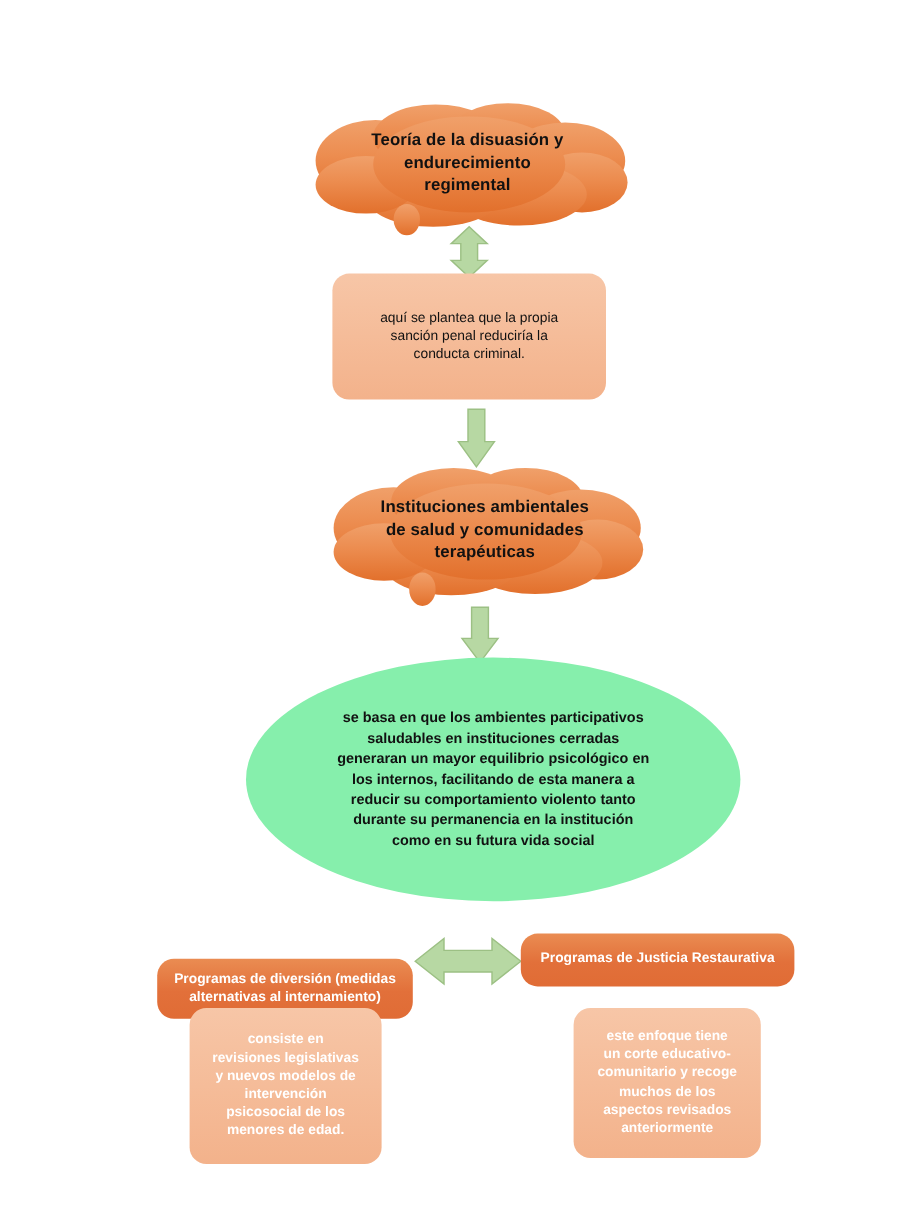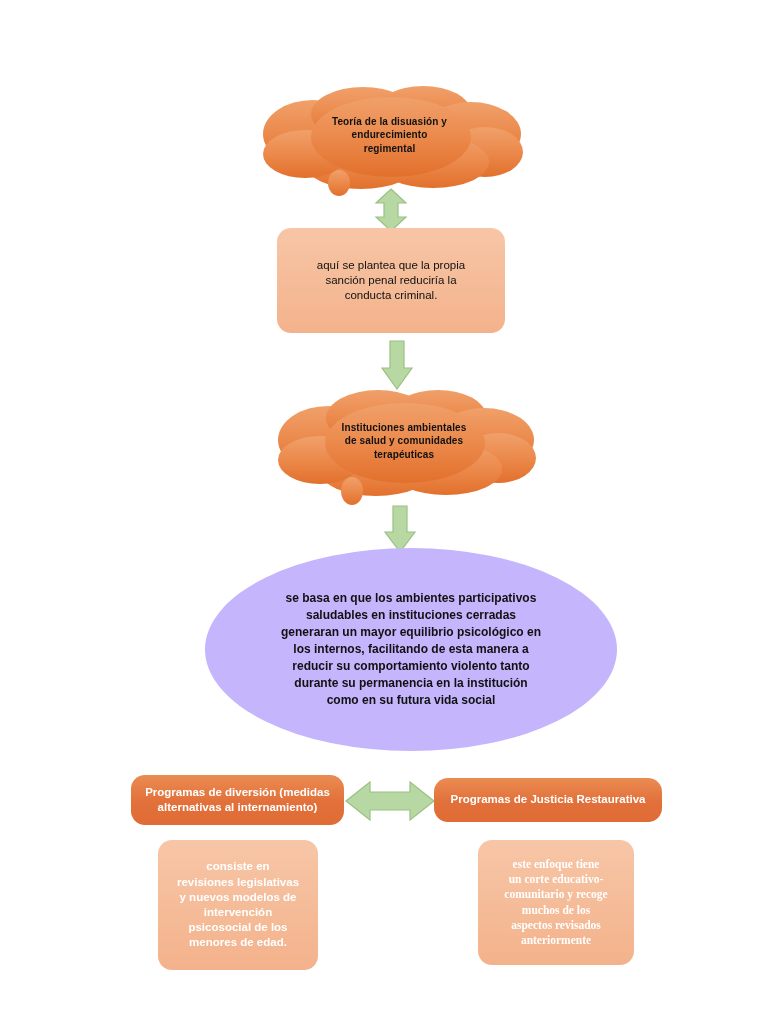--- a/index.html
+++ b/index.html
@@ -45,21 +45,21 @@
     position: absolute;
     left: 0; top: 0;
     width: 100%;
     height: 100%;
   }
   .cloud .txt {
     position: relative;
     z-index: 2;
     color: #111111;
     font-weight: bold;
-    font-size: 10px;
+    font-size: 14px;
     letter-spacing: .1px;
     margin-top: -14px;
   }
 
   
   .rrect {
     border-radius: 14px;
     z-index: 3;
   }
   .rrect-light {
@@ -67,21 +67,21 @@
   }
   .rrect-dark {
     background: linear-gradient(180deg, #ea8c52 0%, #e2703a 55%, #e06c35 100%);
   }
   .dark-txt { color: #111111; font-weight: normal; font-size: 11.5px; }
   .white-txt { color: #ffffff; font-weight: bold; font-size: 11.5px; }
 
   
   .ellipse {
     border-radius: 50%;
-    background: #c4b5fd;
+    background: #86efac;
     z-index: 3;
     text-align: center;
   }
   .ellipse .txt {
     color: #111111;
     font-weight: bold;
     font-size: 12px;
     line-height: 1.42;
   }
 
@@ -90,24 +90,24 @@
     position: absolute;
     z-index: 2;
   }
   .arrow svg { display: block; width: 100%; height: 100%; }
 
   
   #cloud-deterrence   { left: 253px; top:  82px; width: 273px; height: 120px; }
   #box-deterrence     { left: 277px; top: 228px; width: 228px; height: 105px; }
   #cloud-institutions { left: 270px; top: 386px; width: 268px; height: 124px; justify-content: center; }
   #ellipse-basis      { left: 205px; top: 548px; width: 412px; height: 203px; }
-  #box-diversion      { left: 131px; top: 775px; width: 213px; height: 50px;  }
+  #box-diversion      { left: 131px; top: 799px; width: 213px; height: 50px;  }
   #box-restorative    { left: 434px; top: 778px; width: 228px; height: 44px;  }
   #box-diversion-desc { left: 158px; top: 840px; width: 160px; height: 130px; }
-  #box-restorative-desc { left: 478px; top: 840px; width: 156px; height: 125px; font-family: Liberation Serif, serif; }
+  #box-restorative-desc { left: 478px; top: 840px; width: 156px; height: 125px; }
 
   #arrow-1 { left: 374px; top: 188px; width: 34px; height: 44px; }
   #arrow-2 { left: 380px; top: 340px; width: 34px; height: 50px; }
   #arrow-3 { left: 383px; top: 505px; width: 34px; height: 48px; }
   #arrow-4 { left: 345px; top: 779px; width: 90px; height: 44px; }
 </style>
 </head>
 <body>
 
 <div id="canvas">

